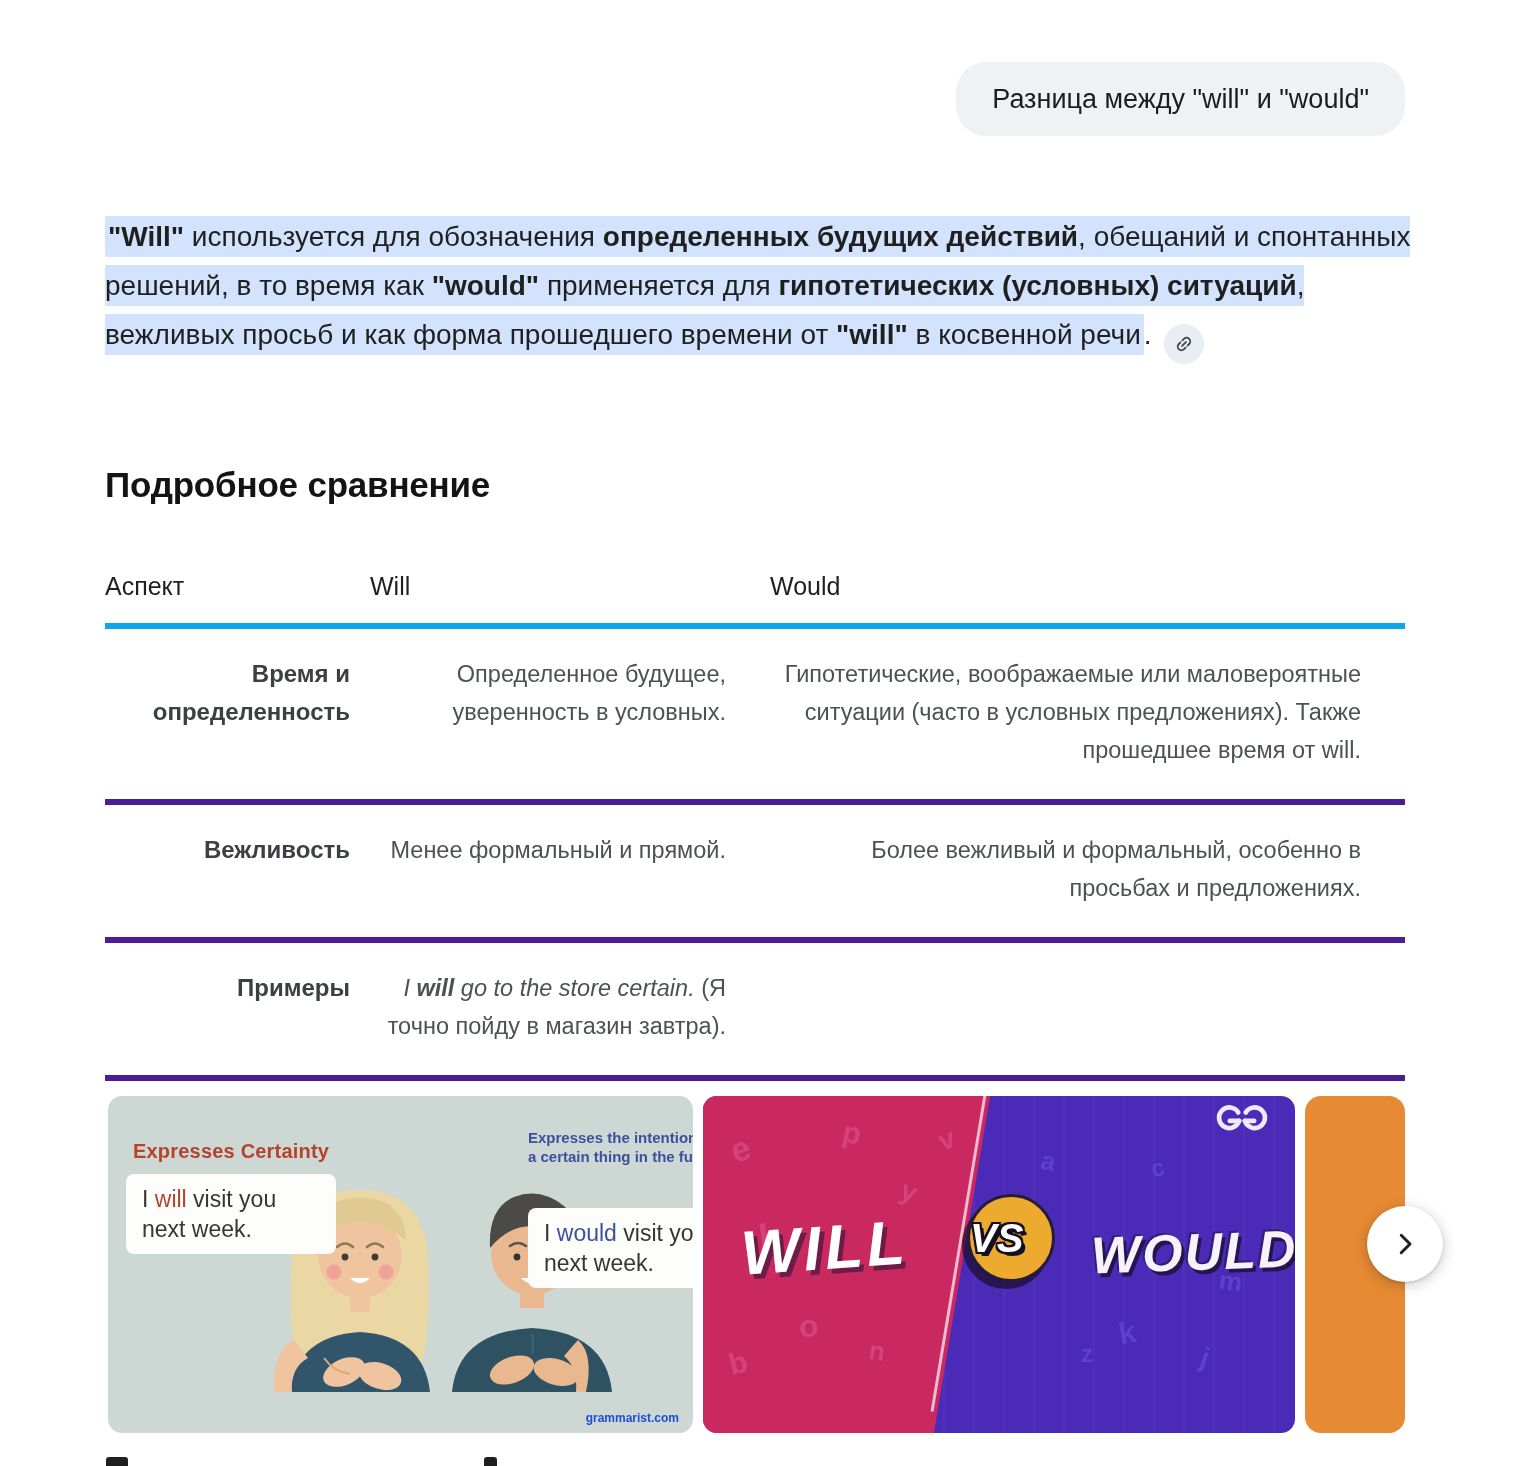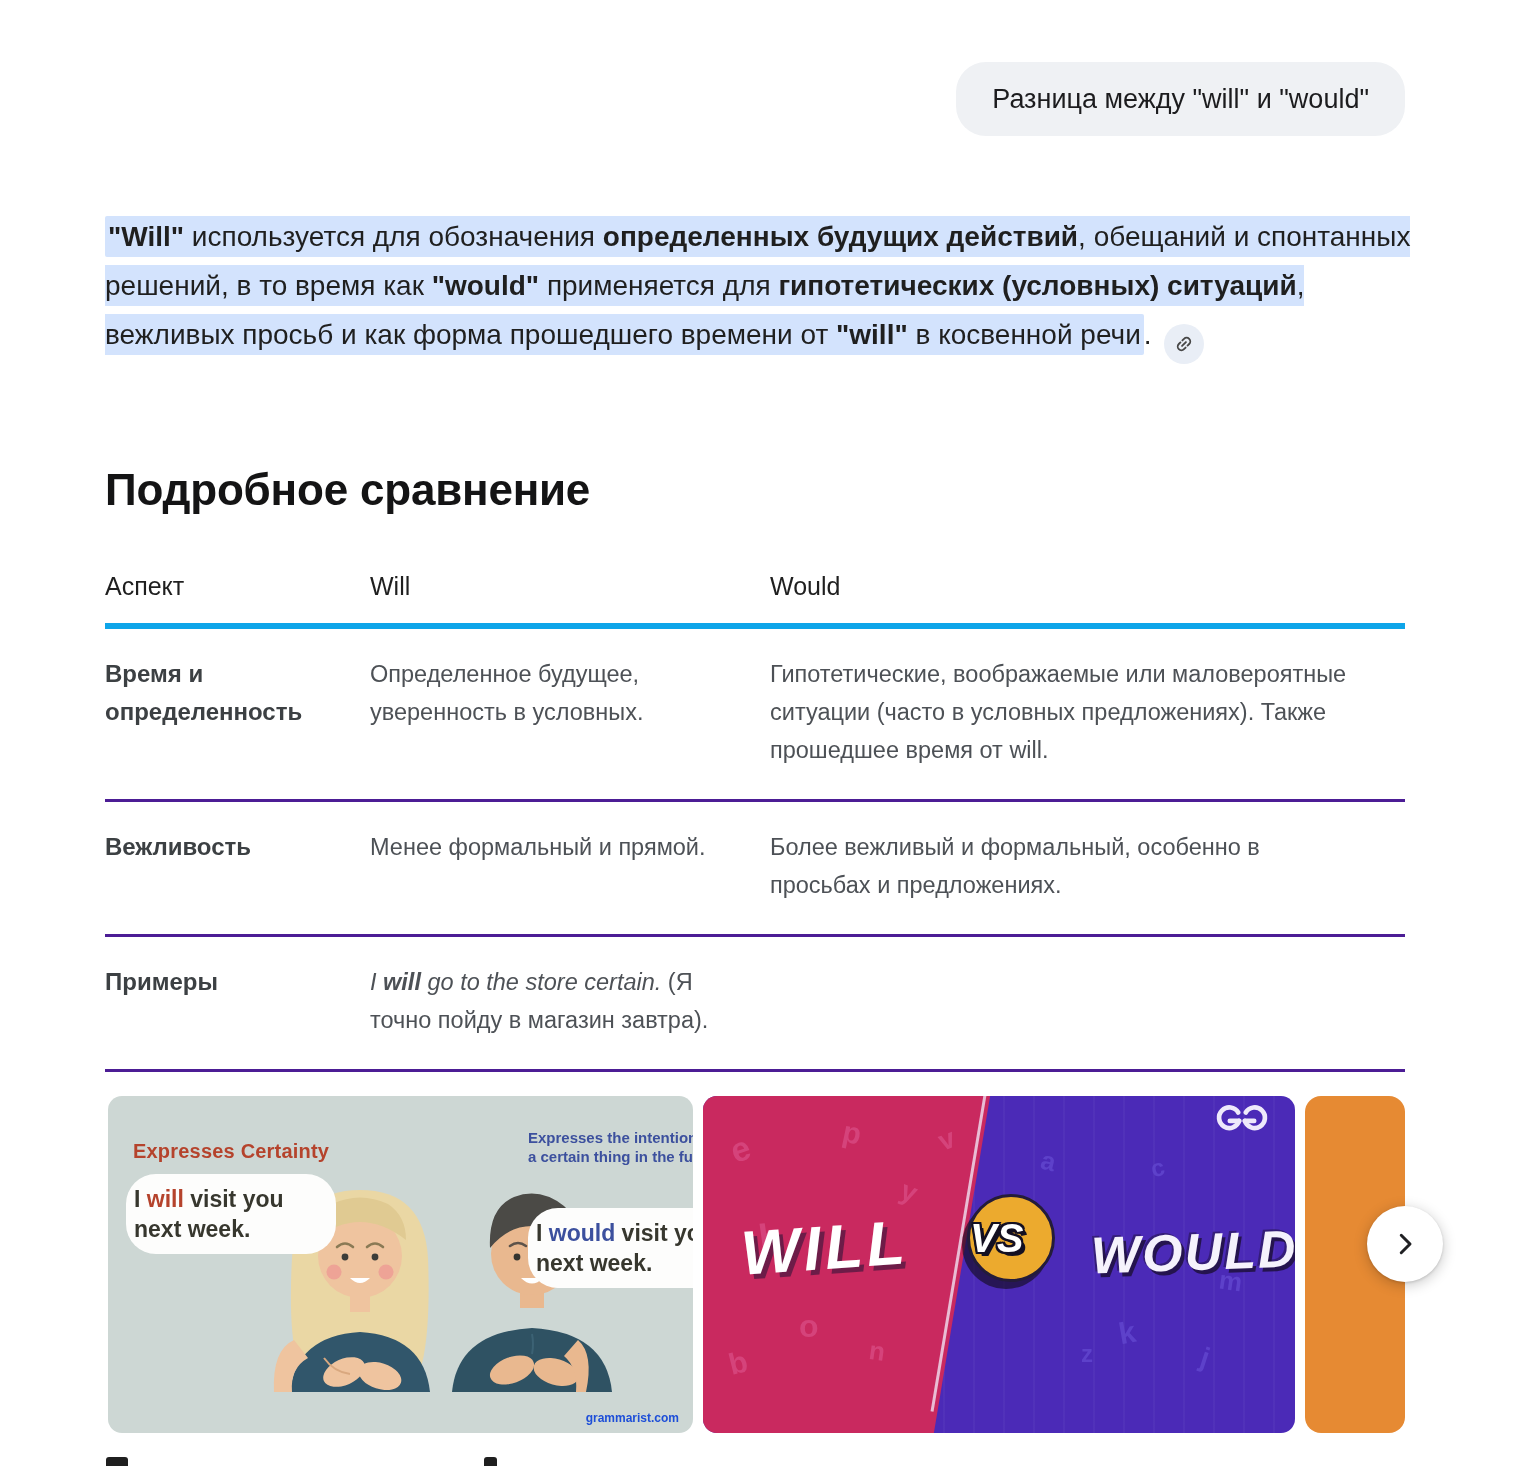--- a/index.html
+++ b/index.html
@@ -14,45 +14,45 @@
   
   .answer { position:absolute; left:105px; top:212px; width:1310px;
     font-size:28px; line-height:49px; color:#1f1f1f; }
   .hl { background:#d3e3fd; padding:5px 3px; border-radius:2px; }
   .answer b { font-weight:700; }
   .link-chip { display:inline-flex; align-items:center; justify-content:center;
     width:40px; height:40px; border-radius:50%; background:#e9eef6;
     vertical-align:-11px; margin-left:12px; cursor:pointer; }
 
   
-  .section-heading { position:absolute; left:105px; top:465px; font-size:44px;
+  .section-heading { position:absolute; left:105px; top:465px; font-size:35px;
     font-weight:700; color:#141415; letter-spacing:-0.2px; }
 
   
   .cmp-table { position:absolute; left:105px; top:556px; width:1300px; }
   .t-row { display:grid; grid-template-columns:265px 400px 635px; }
   .t-head { border-bottom:6px solid #0ea5e9; }
   .th { padding:16px 30px 22px 0; font-size:25px; color:#1f1f1f; font-weight:400; }
   .th.en { font-weight:500; }
-  .t-body-row { border-bottom:3px solid #4c1d95; }
+  .t-body-row { border-bottom:6px solid #4c1d95;text-align:right; }
   .td { padding:26px 44px 30px 0; font-size:23.5px; line-height:38px; color:#4d5156; }
   .td.aspect { font-weight:700; color:#3c4043; font-size:24px; padding-right:20px; }
   .ex { font-style:italic; }
   .ex b { font-weight:700; }
 
   
   .carousel { position:absolute; left:108px; top:1096px; width:1297px; height:296px; }
   .slide { position:absolute; top:0; height:337px; border-radius:14px; overflow:hidden; cursor:pointer; }
 
   
   .slide1 { left:0; width:585px; background:#cdd7d4; }
   .s1-caption-left { position:absolute; left:25px; top:44px; font-size:20px; font-weight:700;
     color:#b5432c; letter-spacing:0.2px; }
-  .s1-bubble { position:absolute; background:#fdfdfc; border-radius:30px; padding:10px 8px;
-    font-size:23px; line-height:30px; color:#37372e; font-weight:700; }
+  .s1-bubble { position:absolute; background:#fdfdfc; border-radius:8px; padding:10px 16px;
+    font-size:23px; line-height:30px; color:#37372e; font-weight:400; }
   .s1-bubble-left { left:18px; top:78px; width:210px; }
   .s1-bubble-right { left:420px; top:112px; width:230px; }
   .kw-will { color:#b5432c; }
   .kw-would { color:#3c509e; }
   .s1-caption-right { position:absolute; left:420px; top:32px; width:270px;
     font-size:15px; line-height:19px; font-weight:600; color:#3c509e; }
   .s1-watermark { position:absolute; right:14px; bottom:8px; font-size:12px; color:#1d4ed8;font-weight:bold; }
   .people { position:absolute; left:0; top:0; }
 
   

